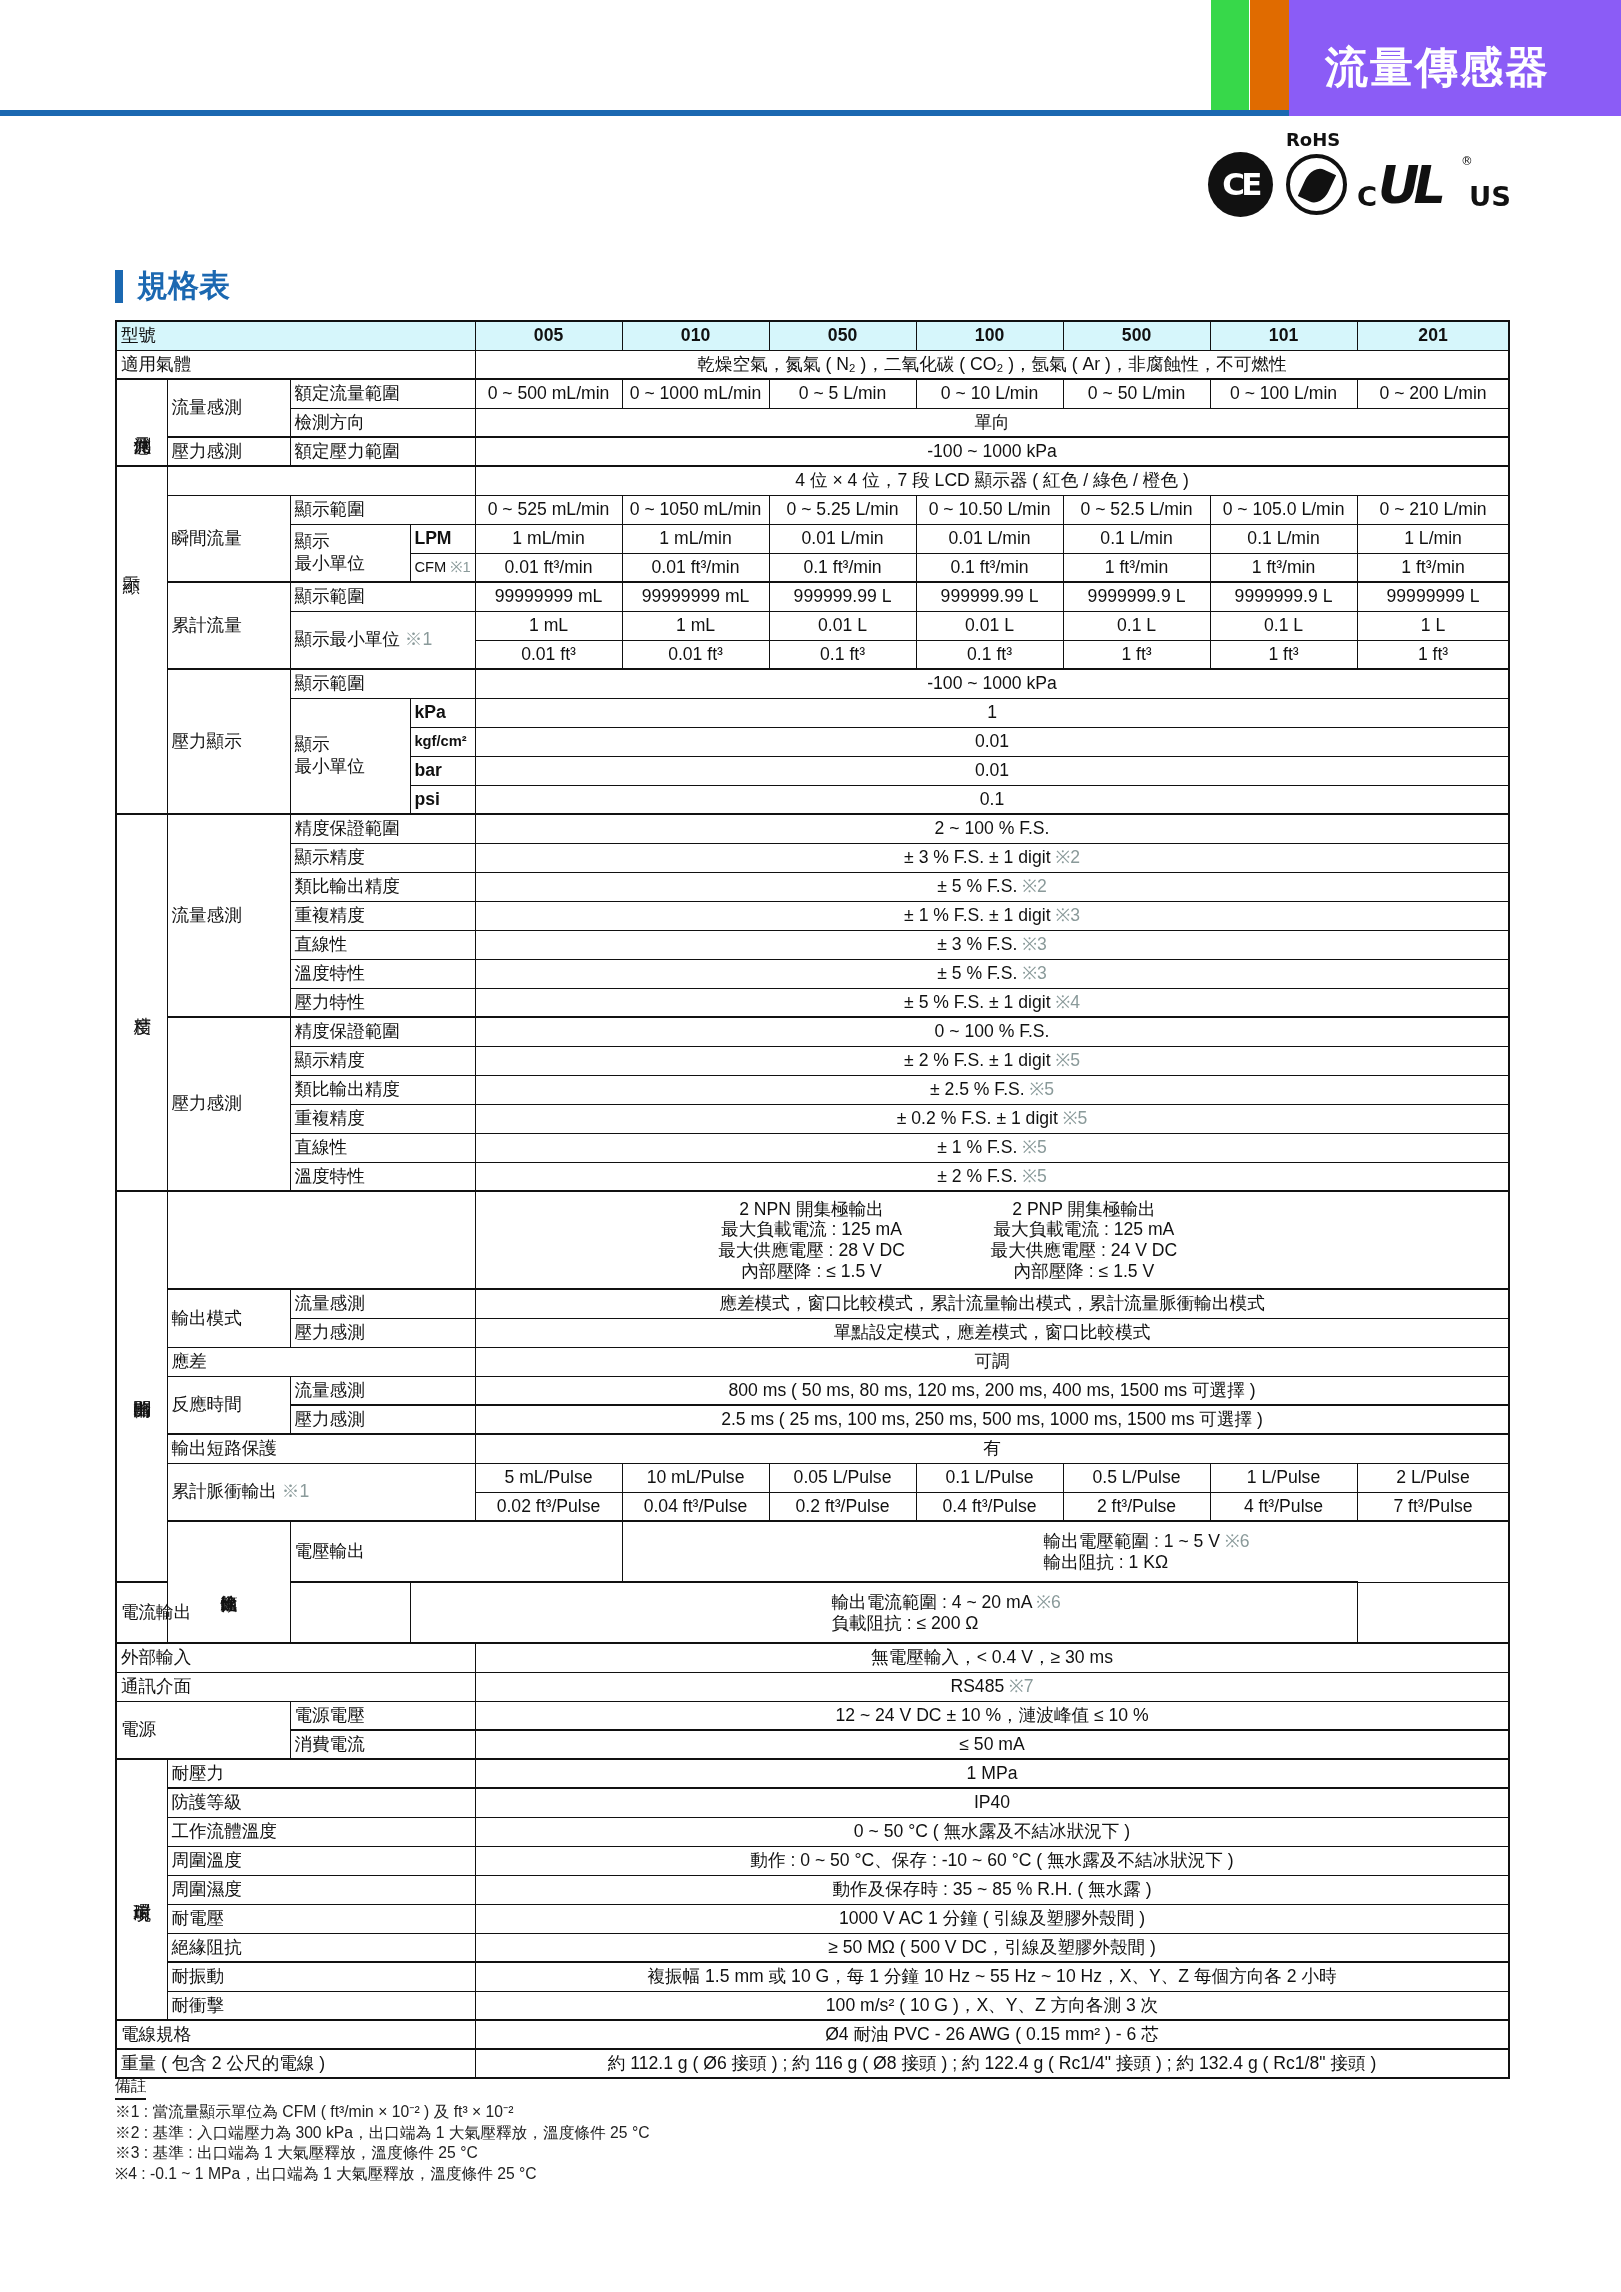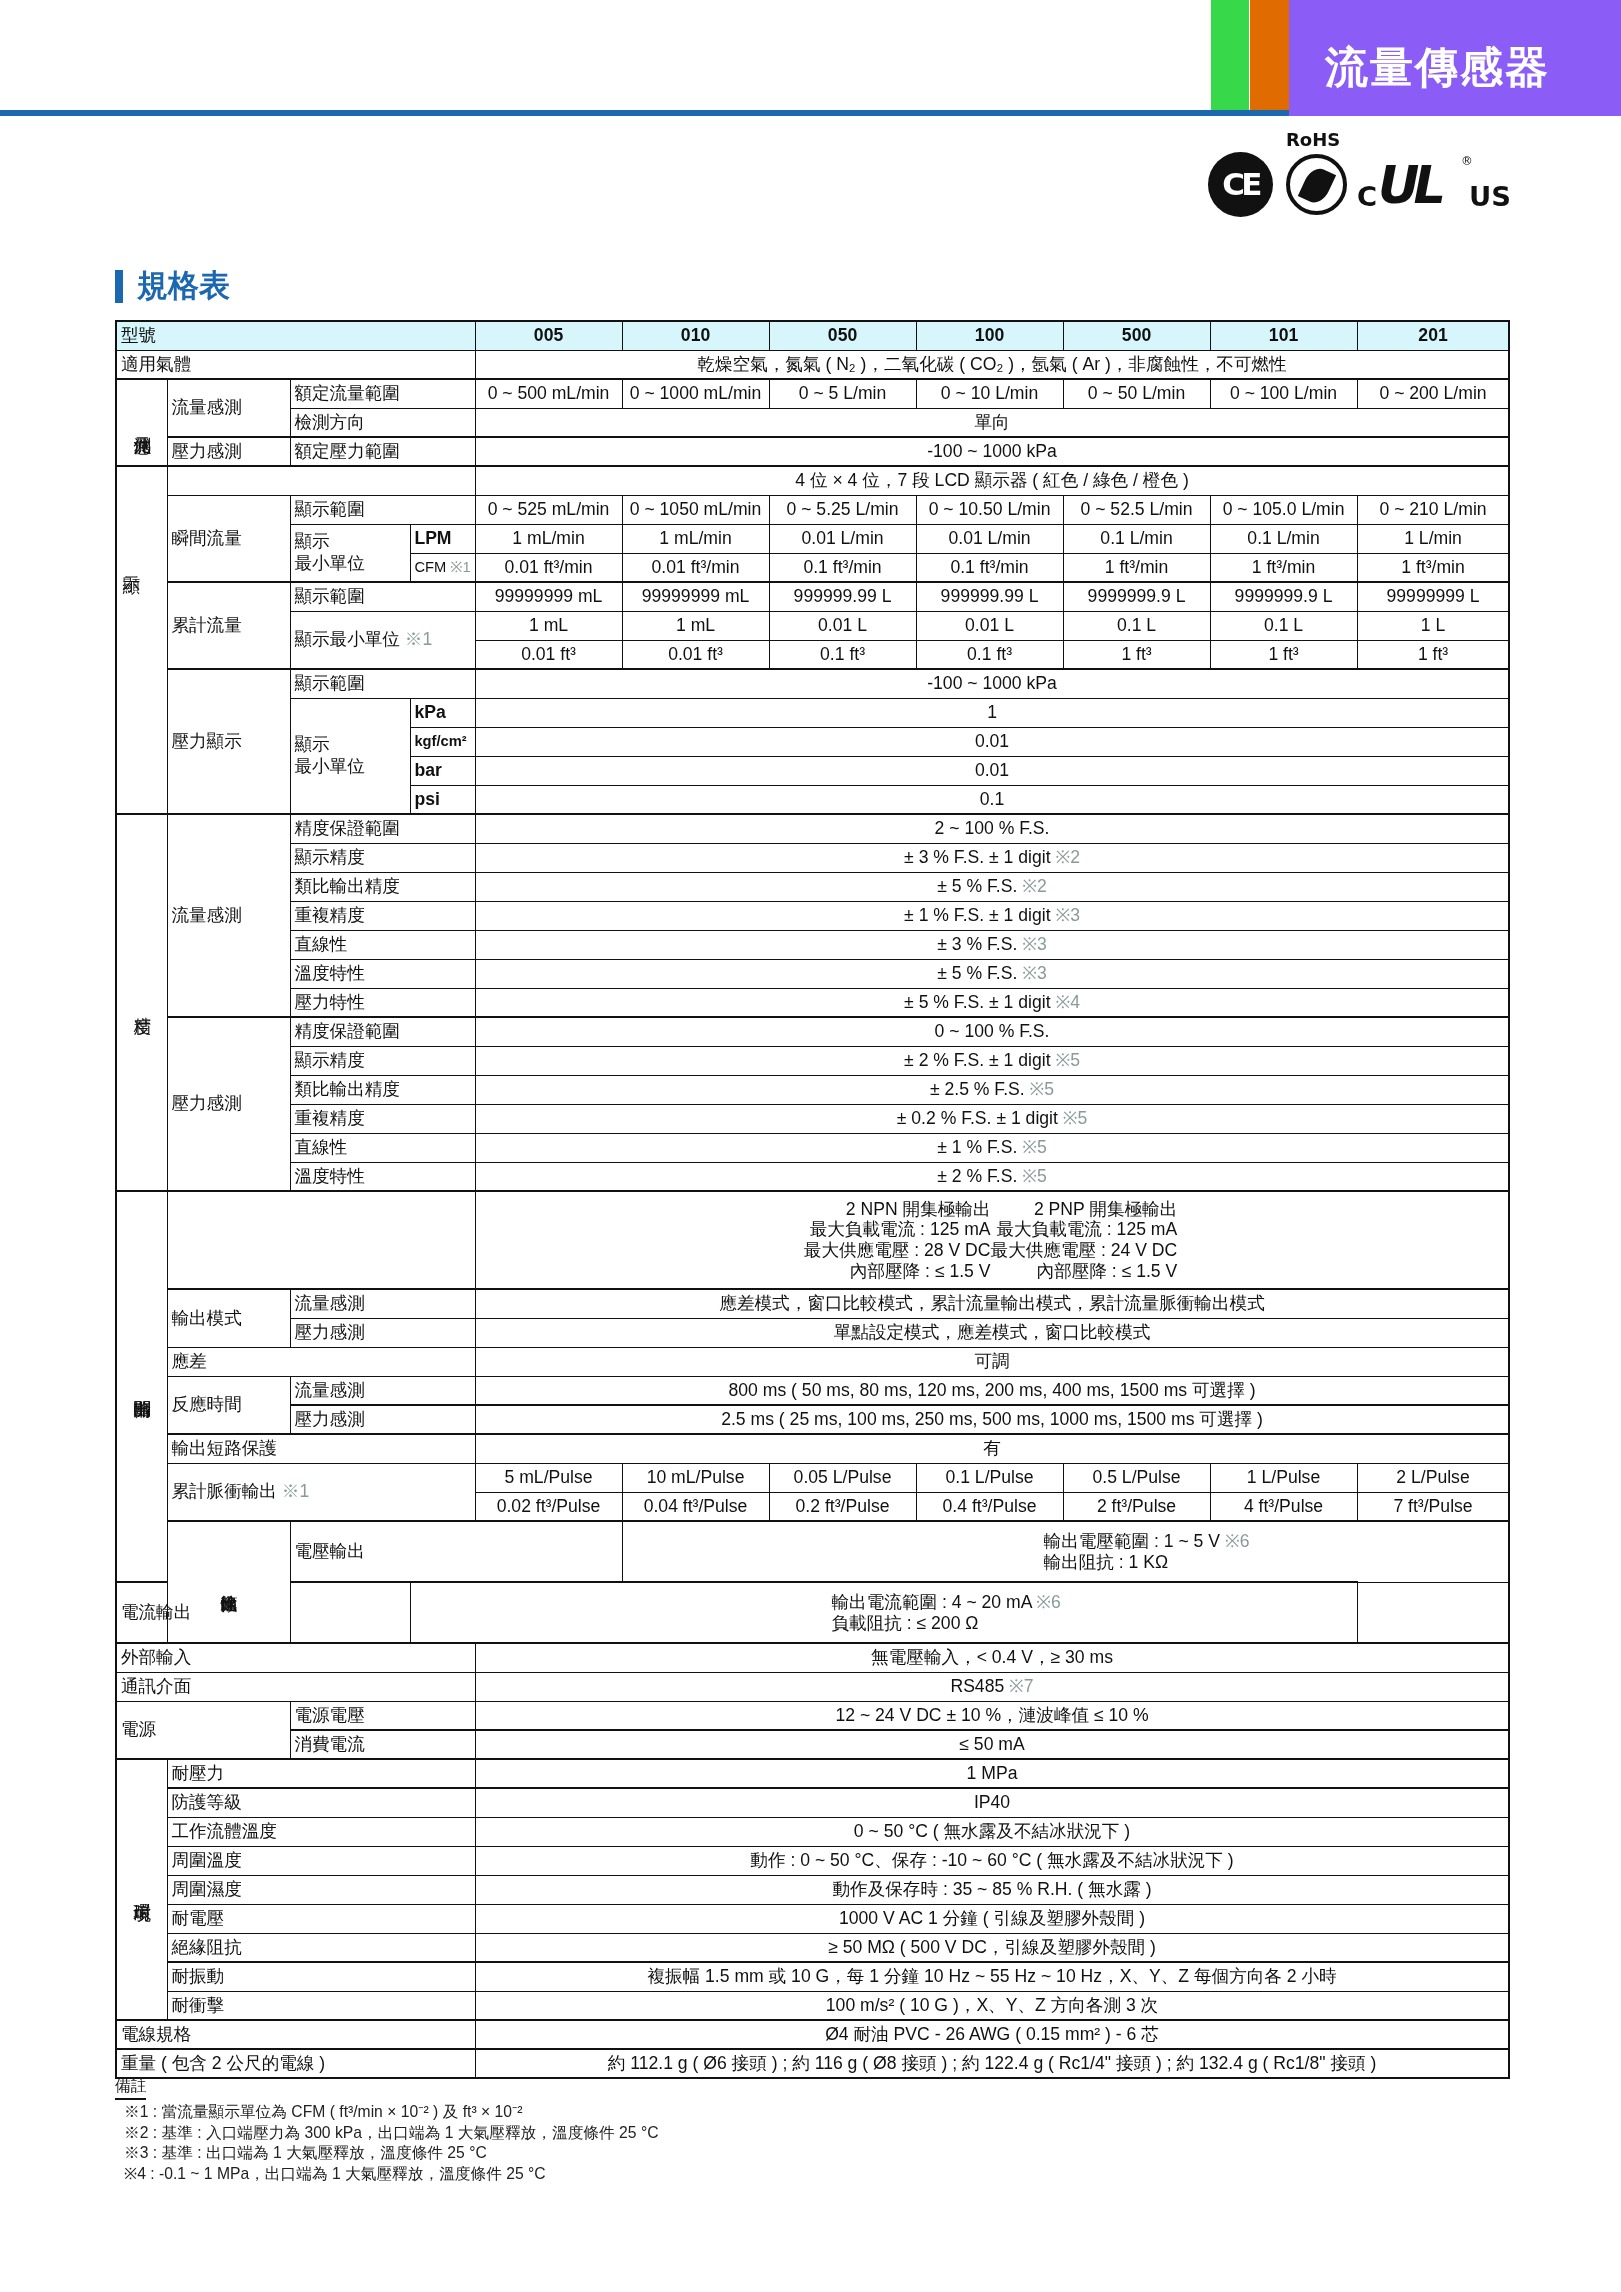--- a/index.html
+++ b/index.html
@@ -36,21 +36,21 @@
   .spec .hdr td { background: #d6f6fb; font-weight: bold; }
   .spec .hdr td.l { font-weight: normal; }
   .vert { writing-mode: vertical-rl; text-orientation: upright; letter-spacing: 0; padding: 0; }
   .note { color: #8a9a9a; }
   .b { font-weight: bold; }
 
   
   .notes { position: absolute; left: 115px; top: 2076px; width: 1392px; font-family: "Liberation Sans", sans-serif; font-size: 15.7px; color: #222; }
   .notes-title { display: inline-block; border-bottom: 2.9px solid #111; padding-bottom: 1px; margin-bottom: 2px; }
   .notes-cols { display: flex; }
-  .notes-col { width: 693px; line-height: 20.6px; margin-left: 9px; }
+  .notes-col { width: 693px; line-height: 20.6px; }
   .notes-col.right { padding-top: 2px; }
 </style>
 </head>
 <body>
 
 <div class="top-line"></div>
 <div class="brand-green"></div>
 <div class="brand-orange"></div>
 <div class="brand-blue">
   <div class="brand-title" style="position:absolute;left:36px;top:39px;">流量傳感器</div>
@@ -279,21 +279,21 @@
     <td colspan="7"><span>± 1 % F.S.</span> <span class="note">※5</span></td>
   </tr>
   <tr>
     <td colspan="2" class="l">溫度特性</td>
     <td colspan="7"><span>± 2 % F.S.</span> <span class="note">※5</span></td>
   </tr>
 
   <tr class="thick">
     <td rowspan="10" class="vert" style="vertical-align:middle;padding-top:0;">開關輸出</td>
     <td colspan="3" style="border-left:none;border-bottom:none;"></td>
-    <td colspan="7" style="height:98px;text-align:right;padding:0;">
+    <td colspan="7" style="height:98px;text-align:center;padding:0;">
       <div style="display:flex;font-size:17.6px;line-height:20.6px;">
         <div style="width:515px;padding-left:157px;">
           <div>2 NPN 開集極輸出</div>
           <div>最大負載電流 : 125 mA</div>
           <div>最大供應電壓 : 28 V DC</div>
           <div>內部壓降 : ≤ 1.5 V</div>
         </div>
         <div style="padding-left:0;">
           <div>2 PNP 開集極輸出</div>
           <div>最大負載電流 : 125 mA</div>

